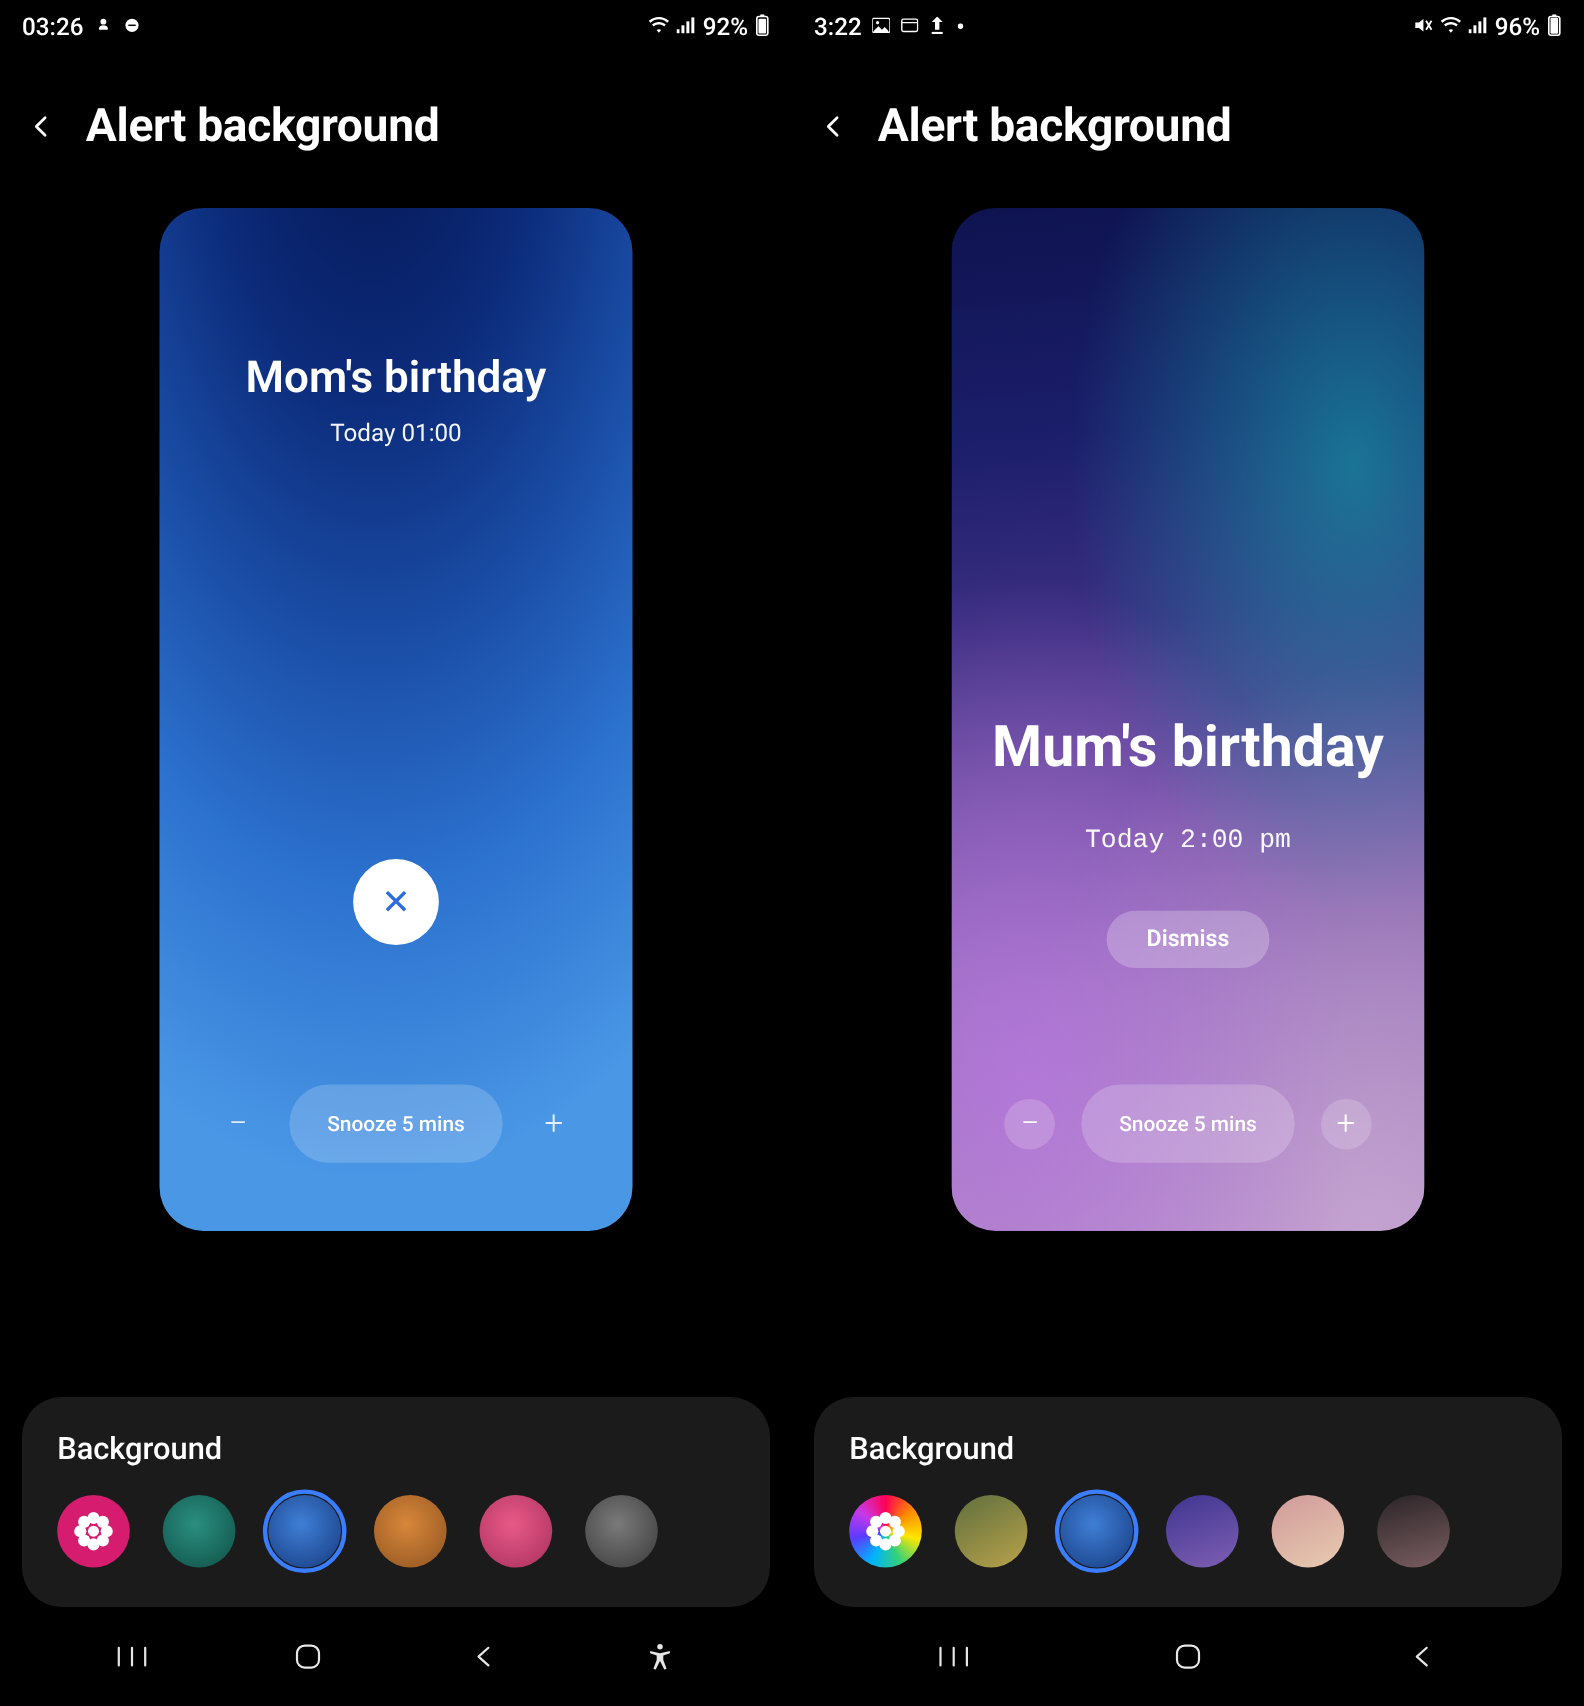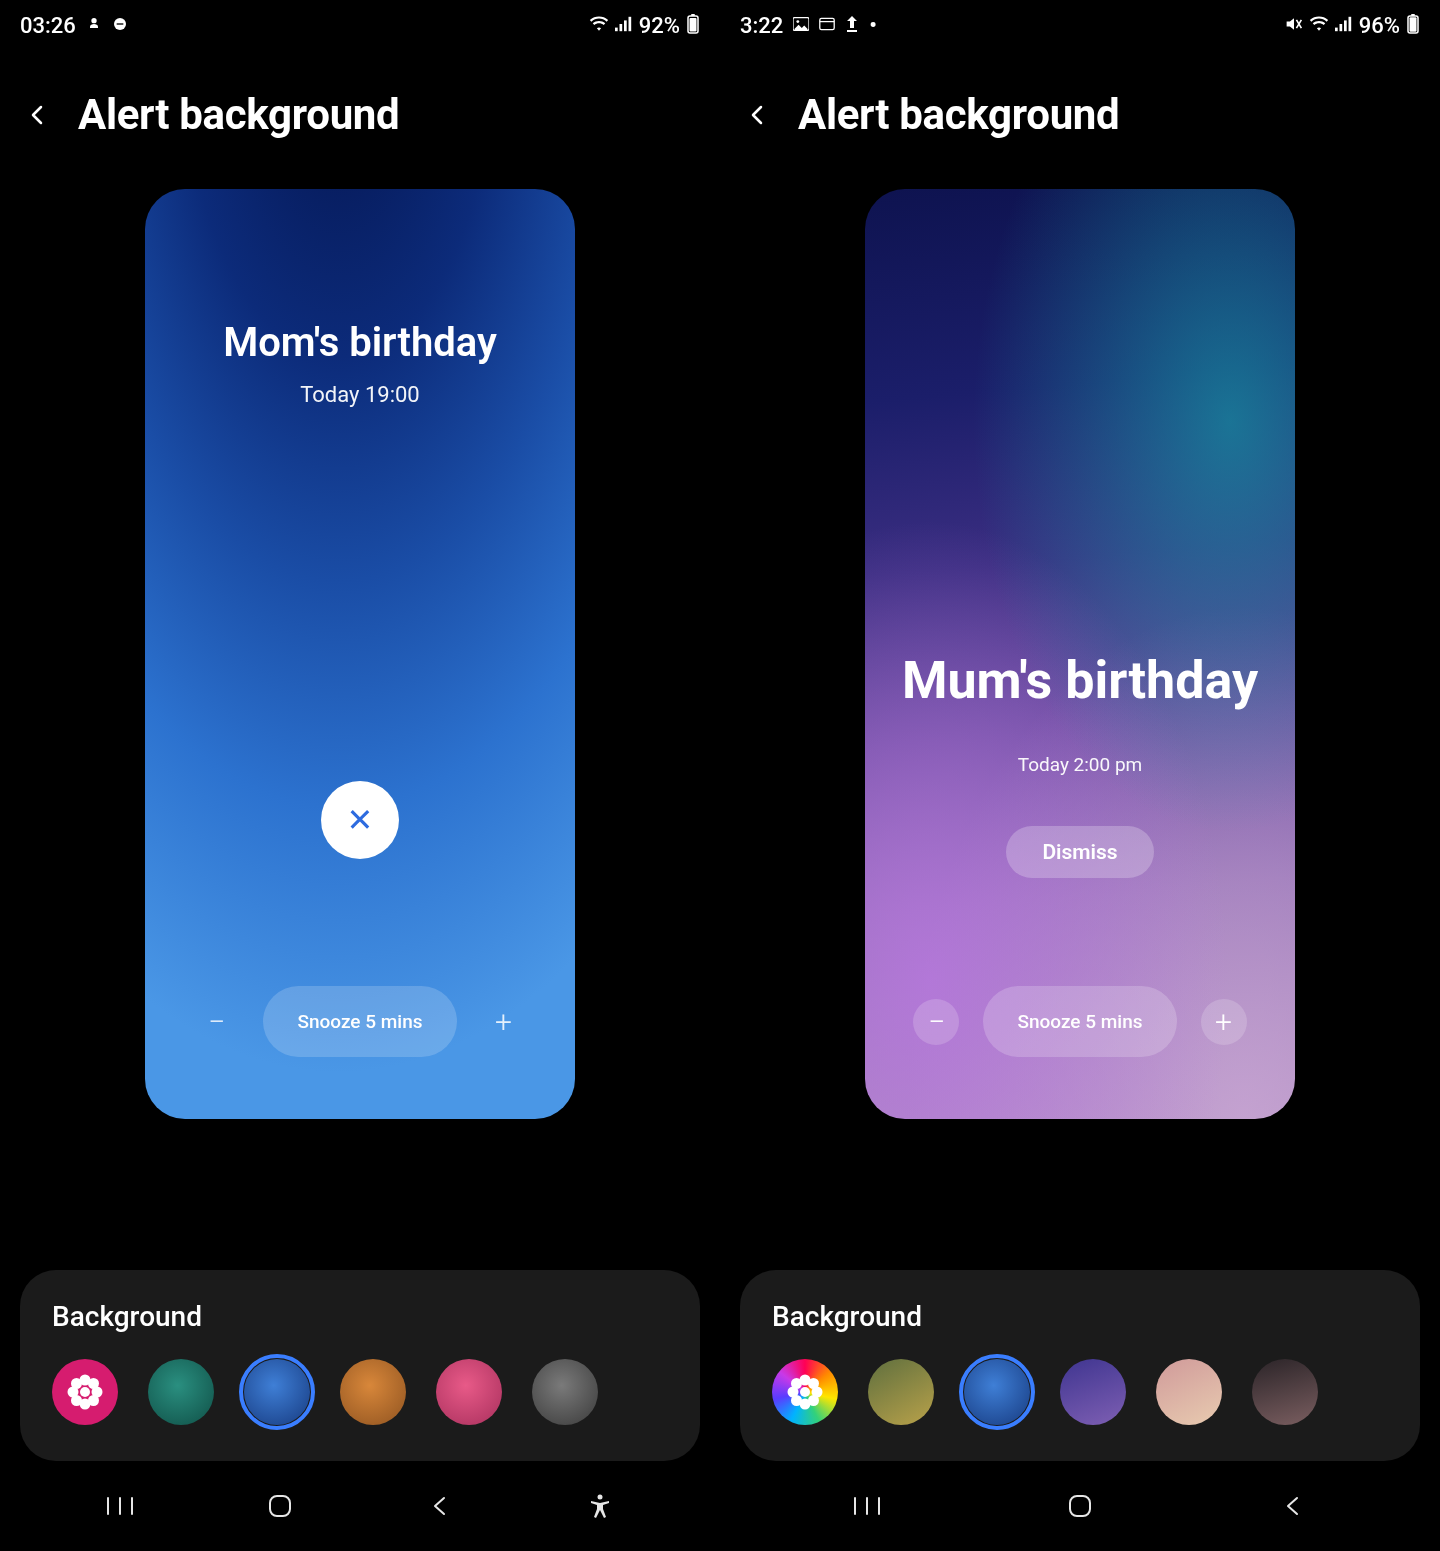--- a/index.html
+++ b/index.html
@@ -88,21 +88,21 @@
       margin-top: 220px;
       font-size: 52px;
       font-weight: 700;
     }
     .alert-time {
       margin-top: 16px;
       font-size: 22px;
       font-weight: 400;
       opacity: 0.95;
     }
-    .alert-time.spaced { margin-top: 42px; font-size: 19px; }
+    .alert-time.spaced { margin-top: 42px; font-size: 24px; font-family: Liberation Mono, monospace; }
     .dismiss-btn {
       margin-top: 50px;
       padding: 14px 36px;
       background: rgba(255,255,255,0.24);
       border-radius: 999px;
       font-size: 21px;
       font-weight: 600;
       cursor:pointer;
     }
     .close-circle {
@@ -246,21 +246,21 @@
       <svg width="24" height="24" viewBox="0 0 24 24" fill="none" stroke="#fff" stroke-width="2.5" stroke-linecap="round" stroke-linejoin="round">
           <polyline points="15 4 7 12 15 20"></polyline>
         </svg>
     </span>
     <span class="page-title">Alert background</span>
   </div>
 
   <div class="preview-area">
     <div class="phone-preview bg-blue">
       <div class="alert-title">Mom's birthday</div>
-      <div class="alert-time">Today 19:00</div>
+      <div class="alert-time">Today 01:00</div>
       <div class="close-circle">
         <span class="x">✕</span>
       </div>
       <div class="snooze-row">
         <div class="step-btn flat">−</div>
         <div class="snooze-pill flat">Snooze 5 mins</div>
         <div class="step-btn flat">+</div>
       </div>
     </div>
   </div>

